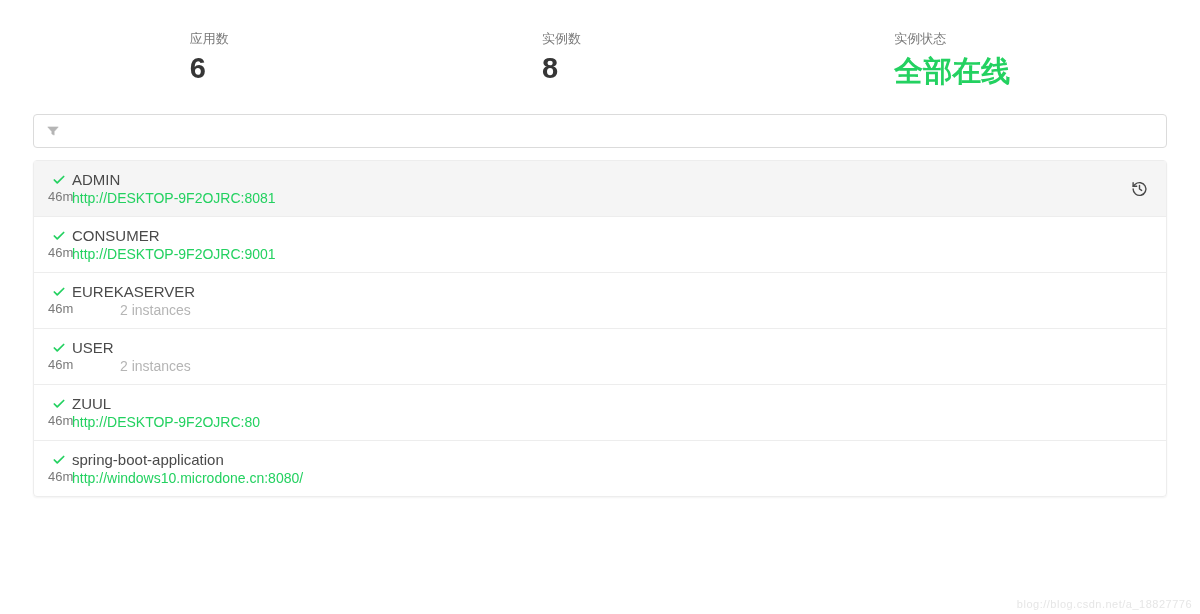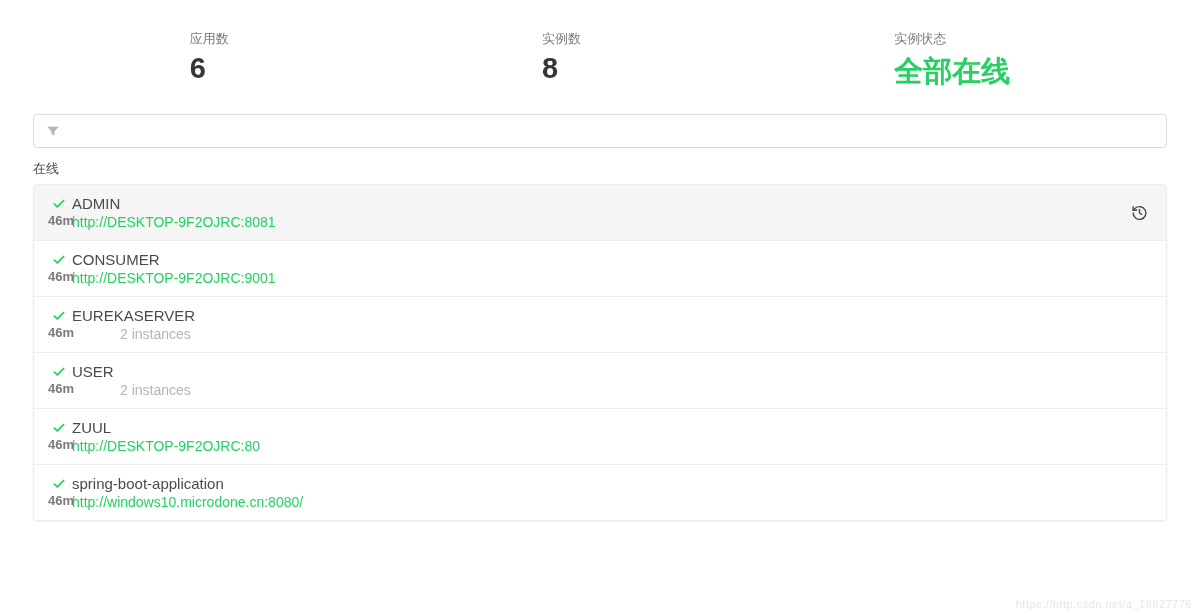--- a/index.html
+++ b/index.html
@@ -84,21 +84,20 @@
     .app-item.selected {
       background: #f5f5f5;
     }
     .app-time {
       font-size: 13px;
       color: #7a7a7a;
       width: 24px;
       text-align: left;
       margin-top: 18px;
       margin-right: 0px;
-      font-weight: bold;
     }
     .app-main {
       flex: 1;
     }
     .app-name-row {
       display: flex;
       align-items: center;
       margin-bottom: 2px;
     }
     .check-icon {
@@ -164,21 +163,20 @@
 
   <div class="filter-box">
     <span class="filter-icon">
       <svg width="14" height="14" viewBox="0 0 24 24" fill="currentColor">
         <path d="M3 5h18l-7 8v6l-4-2v-4L3 5z" stroke="currentColor" stroke-width="1" fill="currentColor"></path>
       </svg>
     </span>
     <input class="filter-input" type="text" placeholder="" style="">
   </div>
 
-  <div class="section-label">在线</div>
 
   <div class="app-list" id="app-list">
       <div class="app-item selected">
         <div class="app-time">46m</div>
         <div class="app-main">
           <div class="app-name-row">
             <span class="check-icon">
               <svg width="14" height="14" viewBox="0 0 24 24" fill="none" stroke="currentColor" stroke-width="3" stroke-linecap="round" stroke-linejoin="round">
                 <polyline points="20 6 9 17 4 12"></polyline>
               </svg>
@@ -262,13 +260,13 @@
             </span>
             <span class="app-name">spring-boot-application</span>
           </div>
           <div class="app-url">http://windows10.microdone.cn:8080/</div>
         </div>
       </div>
     </div>
 
 </div>
 
-<div class="watermark">https://http.csdn.net/a_18827776</div>
+<div class="watermark">blog://blog.csdn.net/a_18827776</div>
 
 </body></html>

